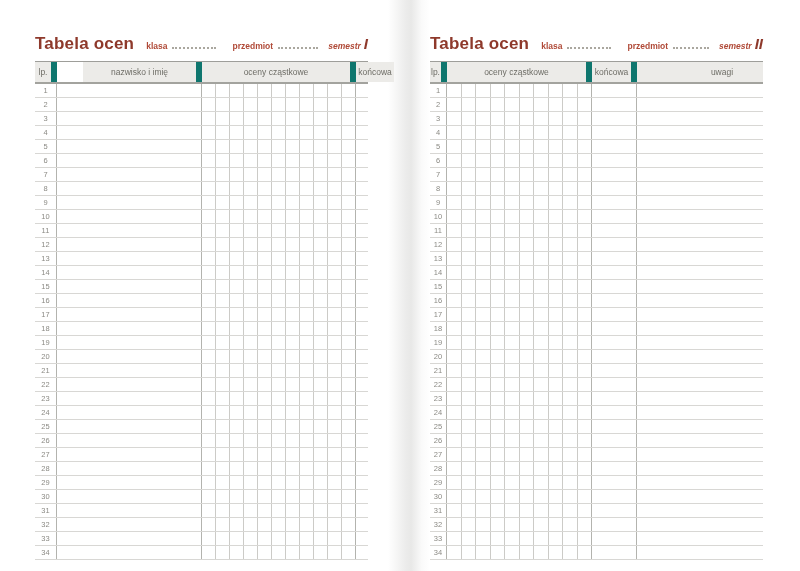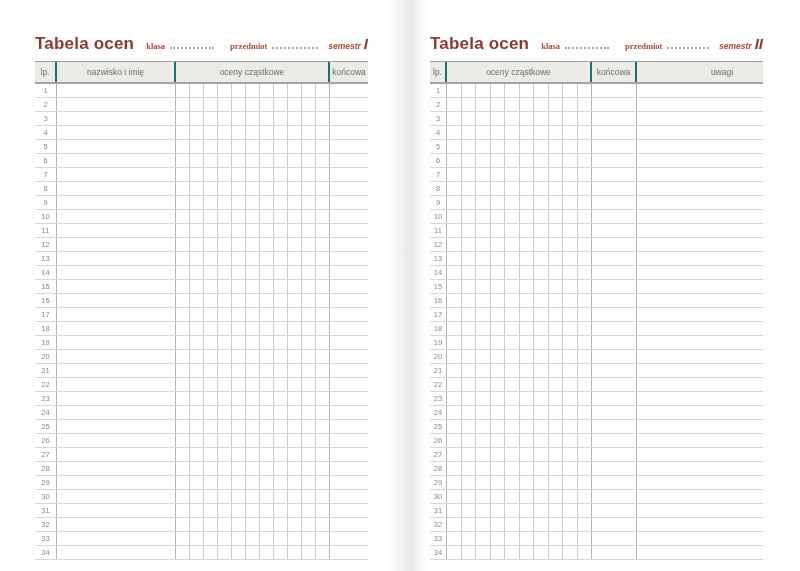--- a/index.html
+++ b/index.html
@@ -52,21 +52,20 @@
     letter-spacing: 0.2px;
     margin: 0;
     line-height: 24px;
   }
   .field-label {
     font-size: 8.5px;
     font-weight: bold;
     color: #b04a38;
     margin-left: 12px;
     white-space: nowrap;
-    font-family: Liberation Serif, serif;
   }
   .dots {
     display: inline-block;
     border-bottom: 2px dotted #aaa79f;
     margin: 0 4px 1px 5px;
     height: 1px;
   }
   .dots-class { width: 44px; }
   .dots-subject { flex: 1 1 auto; }
   .semester {
@@ -101,21 +100,21 @@
     background: #ffffff;
   }
   .th {
     background: #ecebe8;
     color: #6e6d66;
     font-size: 8.5px;
     display: flex;
     align-items: center;
     justify-content: center;
     box-sizing: border-box;
-    border-right: 2px solid #0f766e;
+    border-right: 6px solid #0f766e;
     overflow: hidden;
     white-space: nowrap;
   }
   .th:last-child { border-right: none; }
 
   .row {
     display: flex;
     height: 14px;
     border-bottom: 1px solid #d8d7d4;
     box-sizing: border-box;
@@ -135,21 +134,21 @@
   .cell-name { border-right: 1px solid #b3b3ae; }
   .cell-grades { display: flex; border-right: 1px solid #b3b3ae; }
   .subcell { flex: 1 1 0; border-right: 1px solid #cccbc7; box-sizing: border-box; }
   .subcell:last-child { border-right: none; }
   .cell-final { }
   .page-1 .cell-final { border-right: 1px solid #b3b3ae; }
   .cell-uwagi { }
 
   
   .page-0 .cell-lp,    .page-0 .th-lp     { width: 22px;  flex: 0 0 22px; }
-  .page-0 .cell-name,  .page-0 .th-name   { width: 119px; flex: 0 0 119px; }
+  .page-0 .cell-name,  .page-0 .th-name   { width: 119px; flex: 0 0 119px; margin-left: 26px; }
   .page-0 .cell-grades,.page-0 .th-grades { width: 154px; flex: 0 0 154px; }
   .page-0 .cell-final, .page-0 .th-final  { width: 38px;  flex: 0 0 38px; }
 
   
   .page-1 .cell-lp,    .page-1 .th-lp     { width: 17px;  flex: 0 0 17px; }
   .page-1 .cell-grades,.page-1 .th-grades { width: 145px; flex: 0 0 145px; }
   .page-1 .cell-final, .page-1 .th-final  { width: 45px;  flex: 0 0 45px; }
   .page-1 .cell-uwagi, .page-1 .th-uwagi  { width: 126px; flex: 0 0 126px; padding-left: 44px; }
 </style>
 </head>

